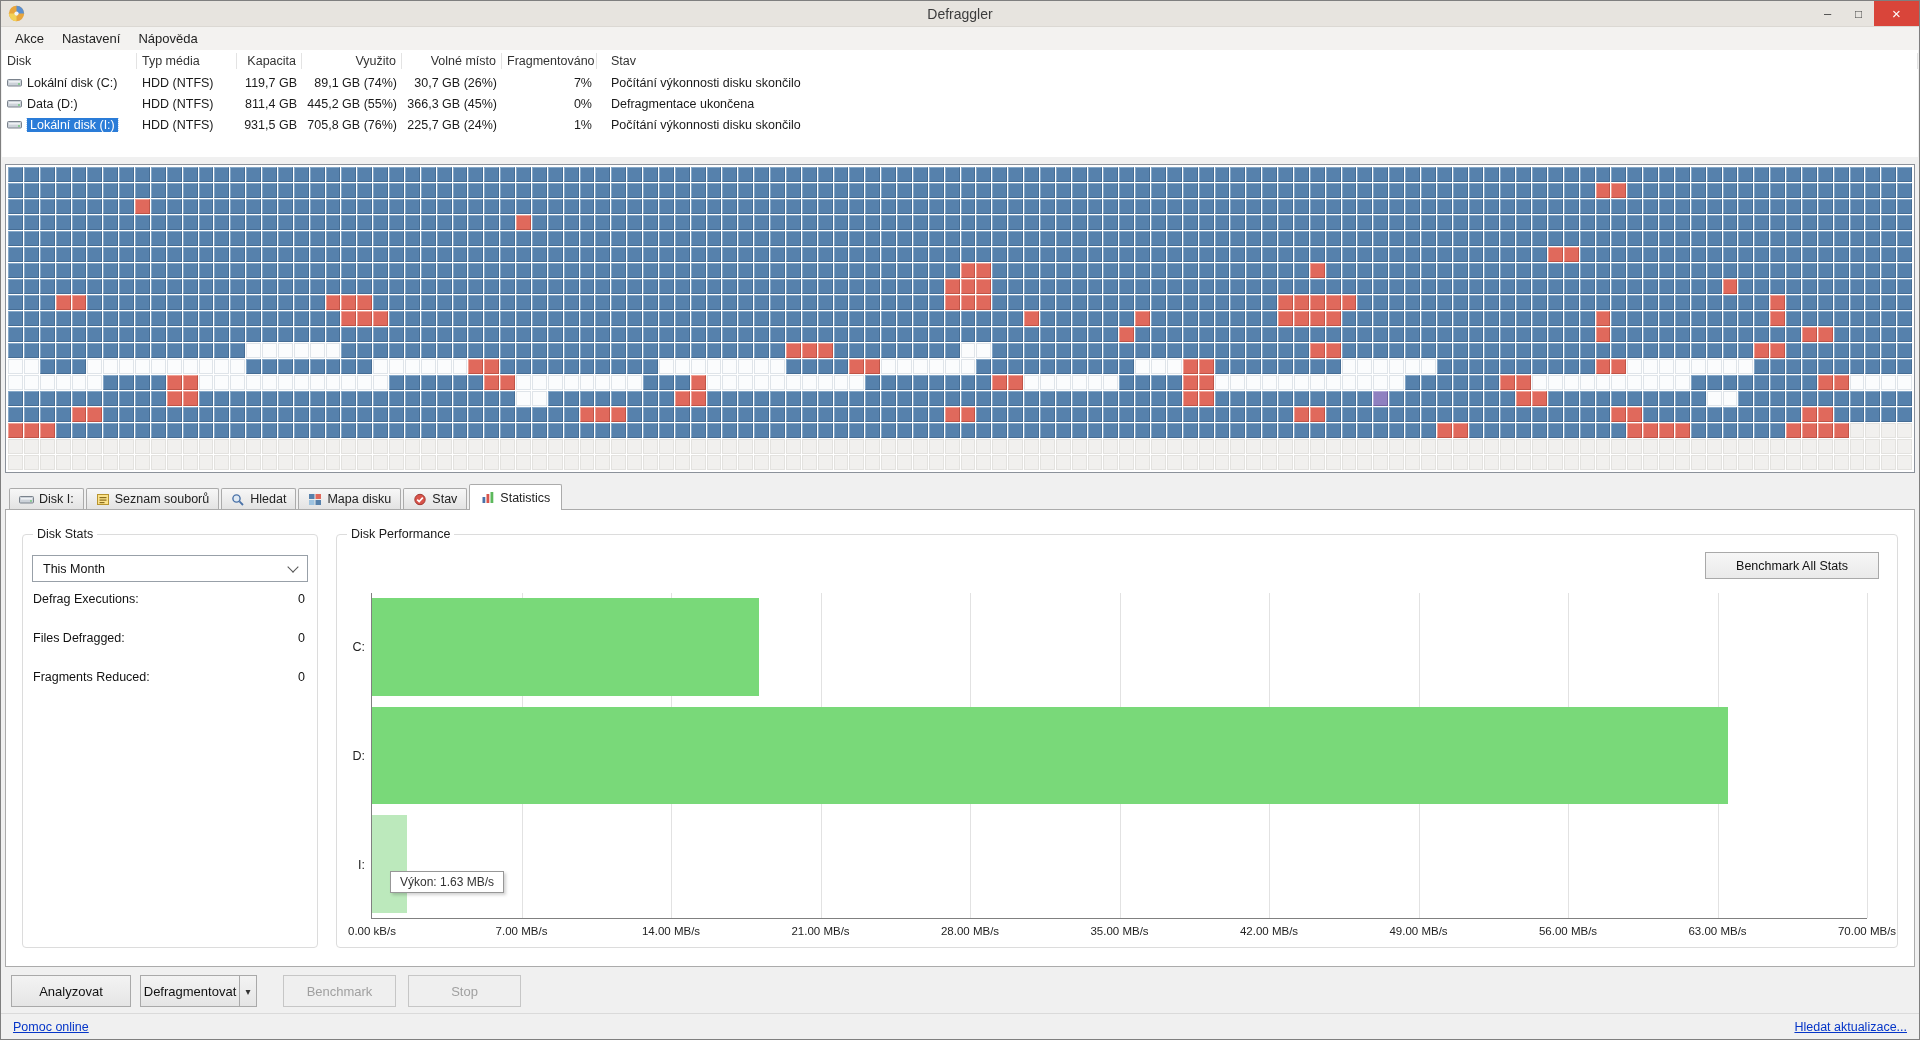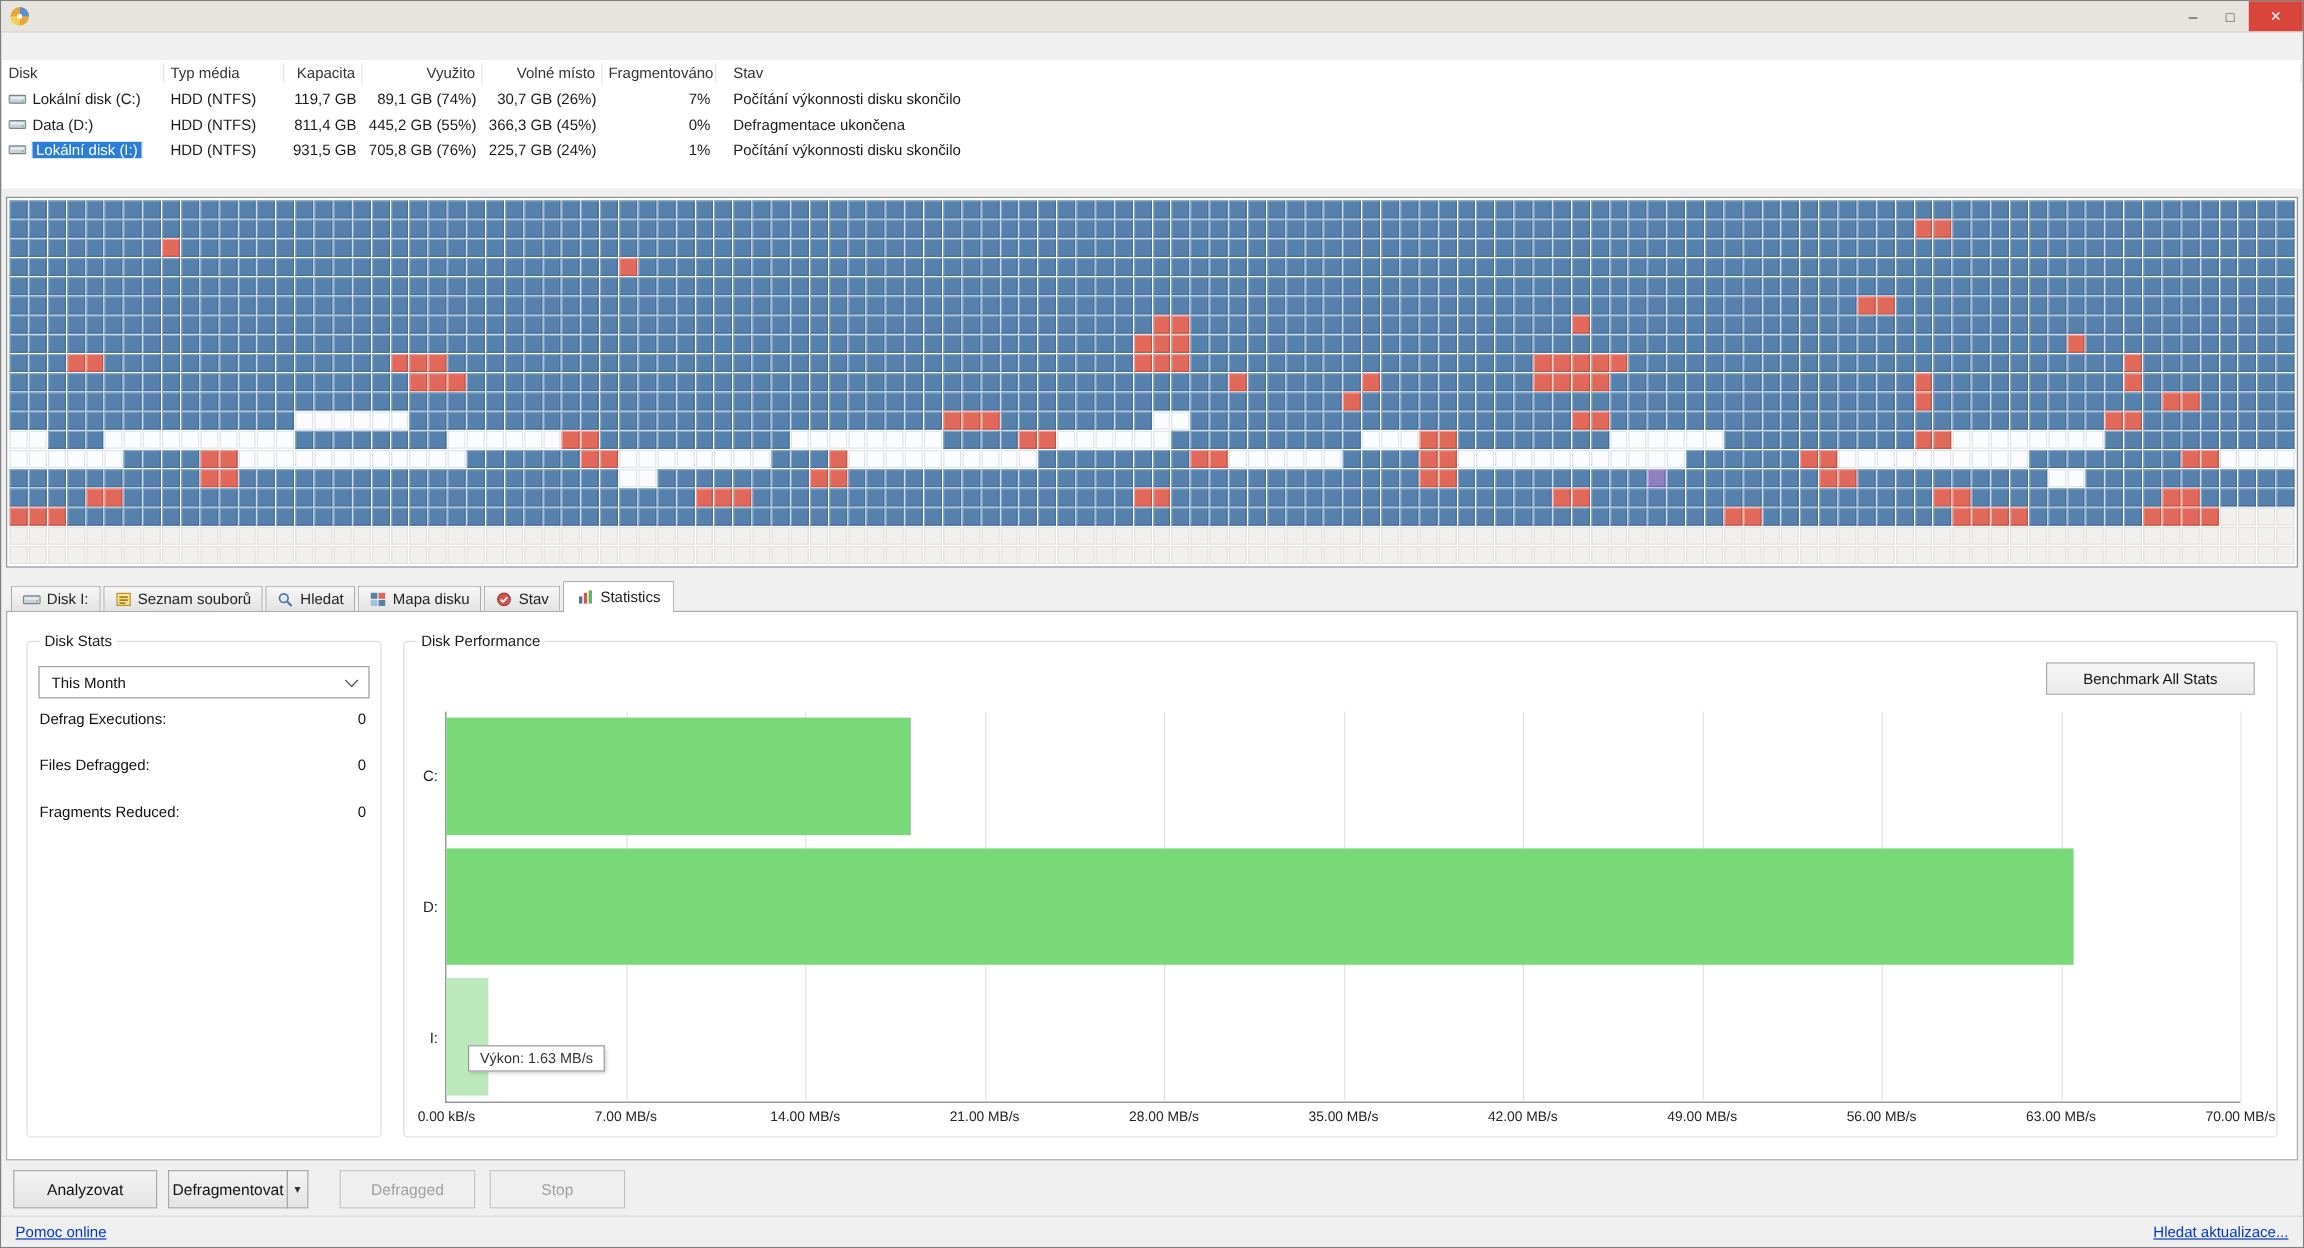--- a/index.html
+++ b/index.html
@@ -106,27 +106,33 @@
 
   <div class="titlebar">
     <span class="app-icon">
         <svg width="17" height="17" viewBox="0 0 16 16">
           <circle cx="8" cy="8" r="7.2" fill="#e8a53c"></circle>
           <path d="M8 0.8 A7.2 7.2 0 0 1 15.2 8 L8 8 Z" fill="#5a8fd0"></path>
           <path d="M0.8 8 A7.2 7.2 0 0 0 8 15.2 L8 8 Z" fill="#f2d158"></path>
           <circle cx="8" cy="8" r="2" fill="#f4f4f4"></circle>
         </svg>
       </span>
+    <div class="title-text">Defraggler</div>
     <div class="win-controls">
         <div class="win-btn minimize">–</div>
         <div class="win-btn maximize">□</div>
         <div class="win-btn close">×</div>
       </div>
   </div>
 
+  <div class="menubar">
+      <div class="menu-item">Akce</div>
+      <div class="menu-item">Nastavení</div>
+      <div class="menu-item">Nápověda</div>
+    </div>
 
   <div class="disk-table">
     <div class="dt-header">
         <div class="dt-cell th c0">Disk</div>
         <div class="dt-cell th c1">Typ média</div>
         <div class="dt-cell th c2">Kapacita</div>
         <div class="dt-cell th c3">Využito</div>
         <div class="dt-cell th c4">Volné místo</div>
         <div class="dt-cell th c5">Fragmentováno</div>
         <div class="dt-cell th c6">Stav</div>
@@ -2610,21 +2616,21 @@
 
   <div class="footer-buttons">
       <div class="fbtn-wrap analyze">
         <div class="btn">Analyzovat</div>
       </div>
       <div class="fbtn-wrap defragment">
         <div class="btn">Defragmentovat</div>
         <div class="btn split-arrow">▾</div>
       </div>
       <div class="fbtn-wrap pause">
-        <div class="btn disabled">Defragged</div>
+        <div class="btn disabled">Benchmark</div>
       </div>
       <div class="fbtn-wrap stop">
         <div class="btn disabled">Stop</div>
       </div>
     </div>
 
   <div class="statusbar">
     <span class="link">Pomoc online</span>
     <span class="link right">Hledat aktualizace...</span>
   </div>

